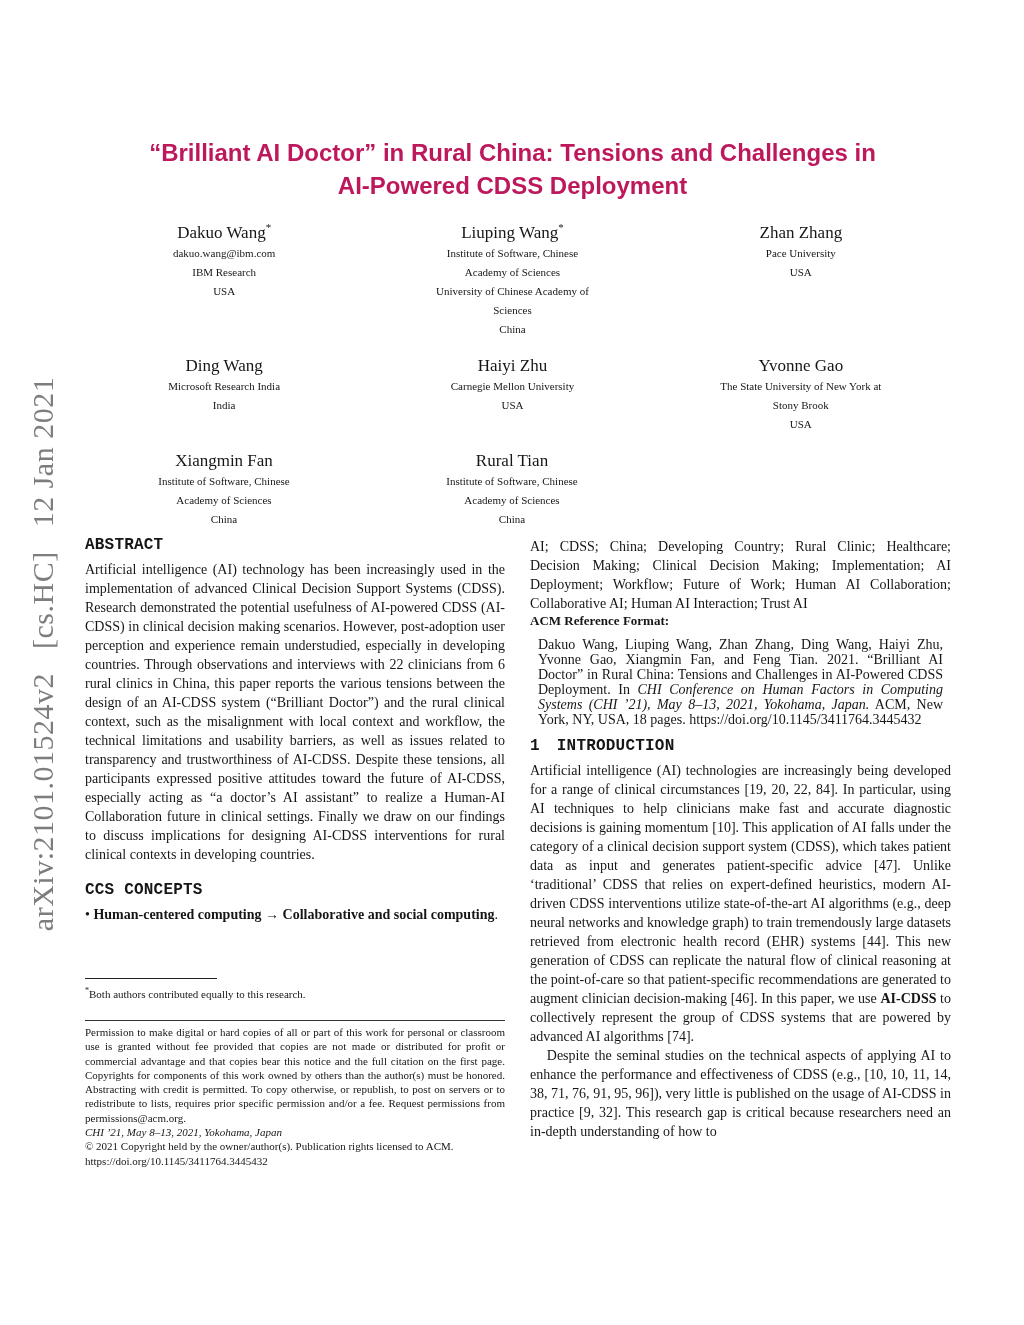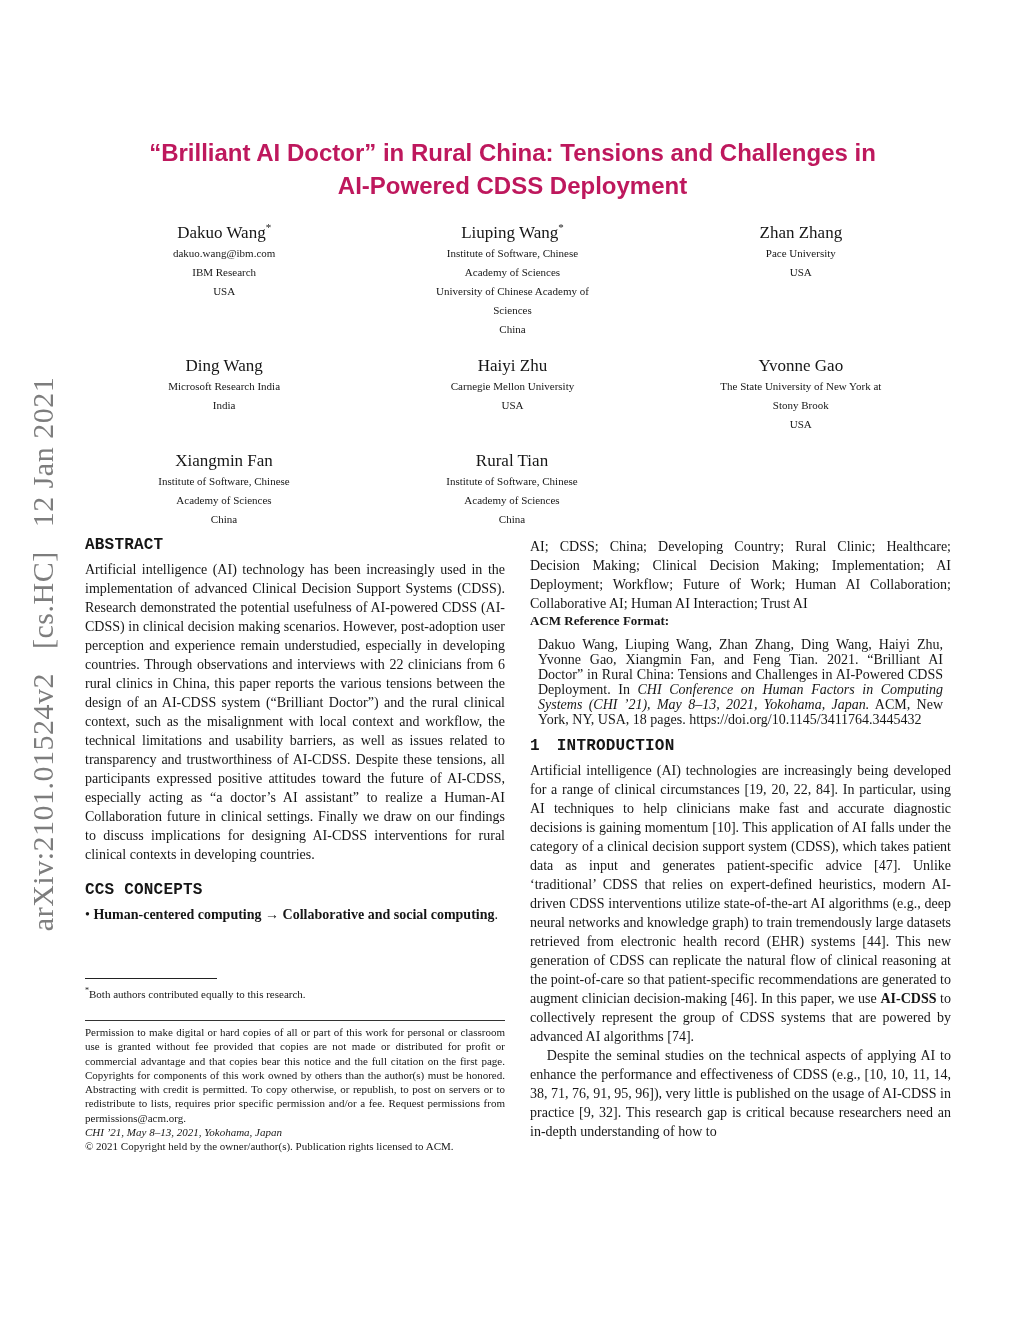--- a/index.html
+++ b/index.html
@@ -153,20 +153,21 @@
     <div class="footnote-block">
       <div class="footnote-rule"></div>
       <p class="footnote-text"><sup>*</sup><span>Both authors contributed equally to this research.</span></p>
     </div>
 
     <div class="permission-block">
       <div class="permission-rule"></div>
       <p class="perm-p">Permission to make digital or hard copies of all or part of this work for personal or classroom use is granted without fee provided that copies are not made or distributed for profit or commercial advantage and that copies bear this notice and the full citation on the first page. Copyrights for components of this work owned by others than the author(s) must be honored. Abstracting with credit is permitted. To copy otherwise, or republish, to post on servers or to redistribute to lists, requires prior specific permission and/or a fee. Request permissions from permissions@acm.org.</p>
       <p class="perm-line italic">CHI ’21, May 8–13, 2021, Yokohama, Japan</p>
       <p class="perm-line">© 2021 Copyright held by the owner/author(s). Publication rights licensed to ACM.</p>
+      <p class="perm-line">https://doi.org/10.1145/3411764.3445432</p>
     </div>
   </div>
 
   <div class="col col-right">
     <p class="p-body">AI; CDSS; China; Developing Country; Rural Clinic; Healthcare; Decision Making; Clinical Decision Making; Implementation; AI Deployment; Workflow; Future of Work; Human AI Collaboration; Collaborative AI; Human AI Interaction; Trust AI</p>
 
     <p class="ref-heading mt-ref">ACM Reference Format:</p>
     <p class="p-ref"><span>Dakuo Wang, Liuping Wang, Zhan Zhang, Ding Wang, Haiyi Zhu, Yvonne Gao, Xiangmin Fan, and Feng Tian. 2021. “Brilliant AI Doctor” in Rural China: Tensions and Challenges in AI-Powered CDSS Deployment. In </span><span class="italic">CHI Conference on Human Factors in Computing Systems (CHI ’21), May 8–13, 2021, Yokohama, Japan.</span><span> ACM, New York, NY, USA, 18 pages. https://doi.org/10.1145/3411764.3445432</span></p>
 
     <h2 class="sec-heading mt-intro"><span class="sec-num">1</span><span>INTRODUCTION</span></h2>

